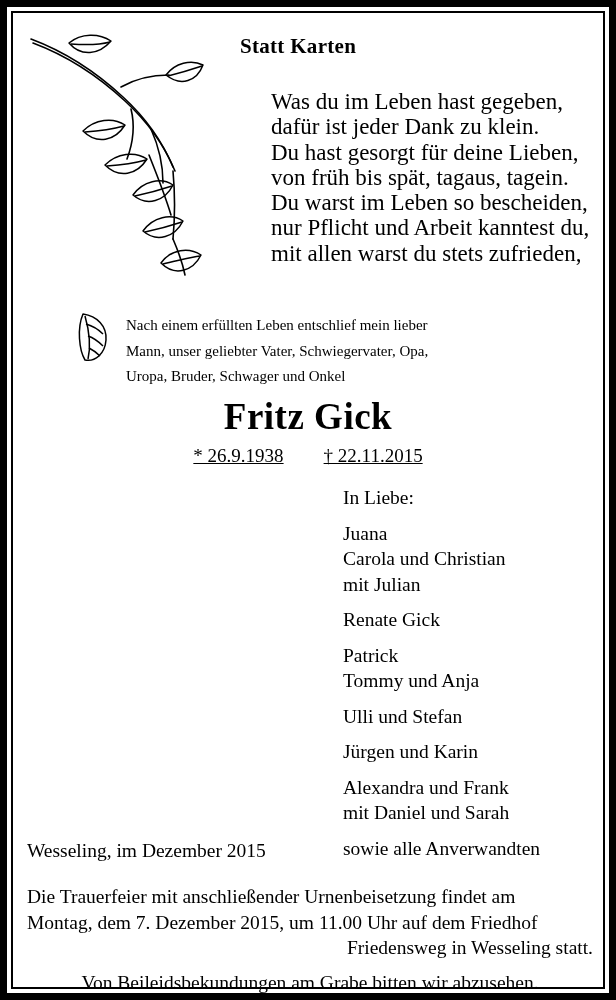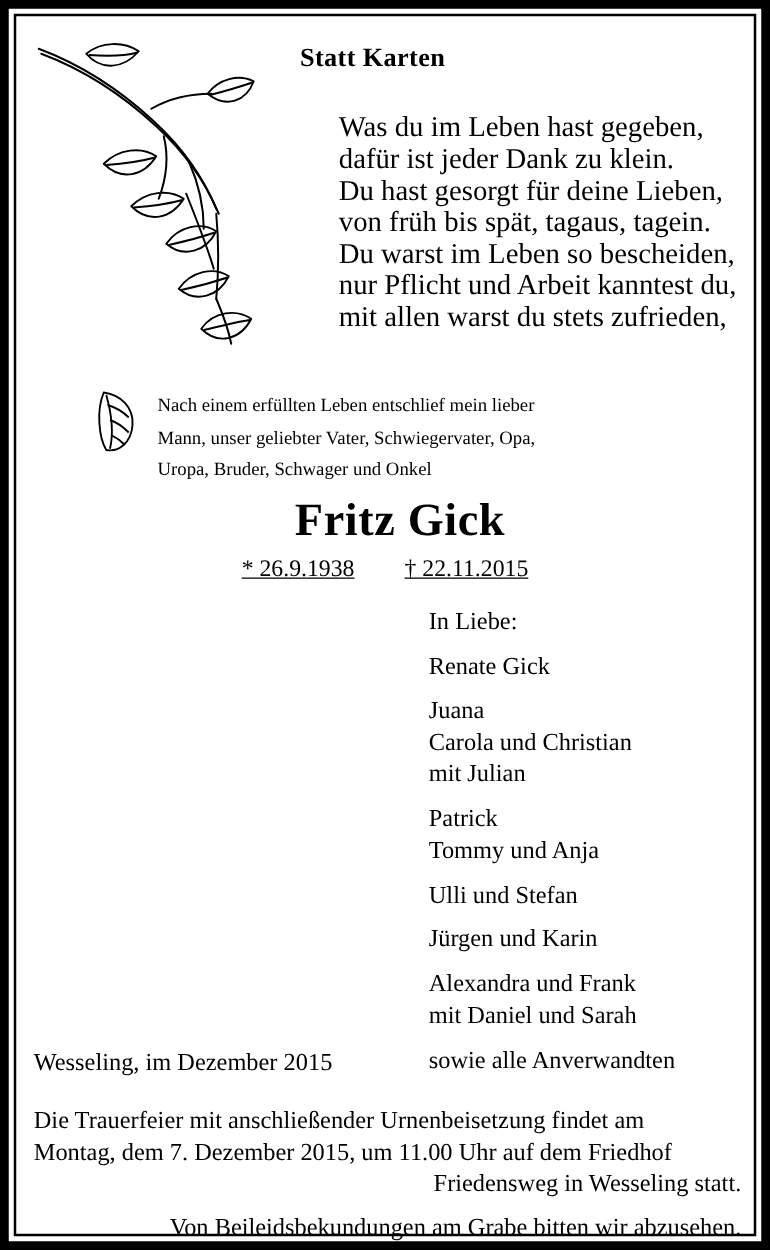--- a/index.html
+++ b/index.html
@@ -95,21 +95,21 @@
     font-size: 15px;
     line-height: 25.5px;
     text-align: justify;
   }
   .intro .last {
     text-align: left;
   }
 
   .name {
     position: absolute;
-    left: 12px;
+    left: 0;
     top: 382px;
     width: 590px;
     text-align: center;
     font-size: 37px;
     font-weight: bold;
     letter-spacing: 0.5px;
   }
   .dates {
     position: absolute;
     left: 0;
@@ -148,21 +148,21 @@
     width: 566px;
     font-size: 19.5px;
     line-height: 25.5px;
     text-align: justify;
   }
   .closing .lastline {
     text-align: right;
   }
   .closing .para2 {
     margin-top: 9px;
-    text-align: right;
+    text-align: center;
   }
 </style>
 </head>
 <body>
 
 <div class="page">
 
   <div class="outer-border"></div>
   <div class="inner-border"></div>
 
@@ -241,26 +241,26 @@
 
     <div class="name">Fritz Gick</div>
 
     <div class="dates">
       <span class="birth">* 26.9.1938</span><span class="death">† 22.11.2015</span>
     </div>
 
     <div class="family">
       <div class="grp">In Liebe:</div>
       <div class="grp">
-        <div>Renate Gick</div>
-      </div>
-      <div class="grp">
         <div>Juana</div>
         <div>Carola und Christian</div>
         <div>mit Julian</div>
+      </div>
+      <div class="grp">
+        <div>Renate Gick</div>
       </div>
       <div class="grp">
         <div>Patrick</div>
         <div>Tommy und Anja</div>
       </div>
       <div class="grp">
         <div>Ulli und Stefan</div>
       </div>
       <div class="grp">
         <div>Jürgen und Karin</div>

